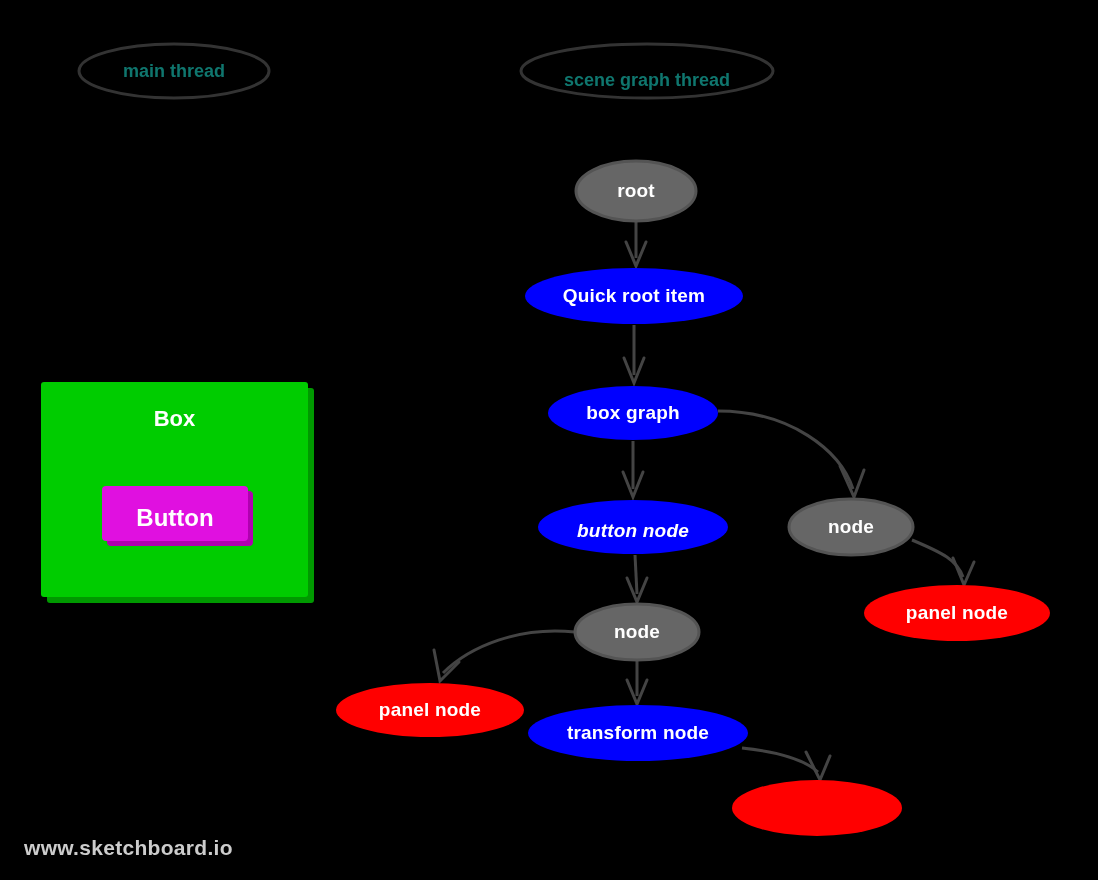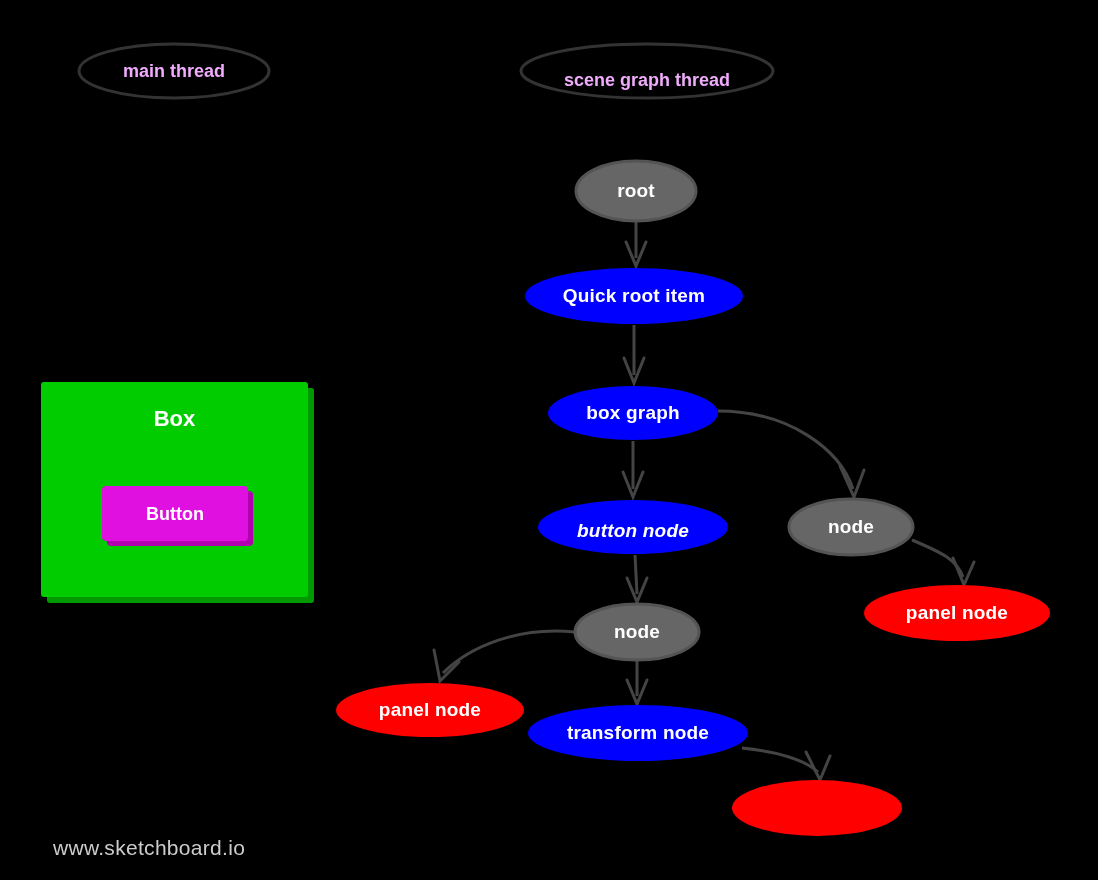--- a/index.html
+++ b/index.html
@@ -35,49 +35,48 @@
     font-size: 19px;
     letter-spacing: 0.2px;
     white-space: nowrap;
     text-align: center;
   }
   .thread-label {
     position: absolute;
     display: flex;
     align-items: center;
     justify-content: center;
-    color: #f0abfc;
+    color: #0f766e;
     font-weight: bold;
     font-size: 18px;
     white-space: nowrap;
   }
   .box-title {
     position: absolute;
     color: #ffffff;
     font-weight: bold;
     font-size: 22px;
     white-space: nowrap;
   }
   .btn-title {
     position: absolute;
     color: #ffffff;
     font-weight: bold;
-    font-size: 18px;
+    font-size: 24px;
     white-space: nowrap;
   }
   .watermark {
     position: absolute;
     left: 24px;
     top: 836px;
     color: #cccccc;
     font-size: 21px;
-    font-weight: normal;
+    font-weight: bold;
     letter-spacing: 0.3px;
     white-space: nowrap;
-    margin-left: 29px;
   }
   .rect-shape {
     position: absolute;
   }
 </style>
 </head>
 <body>
 
 <div id="canvas">
 

